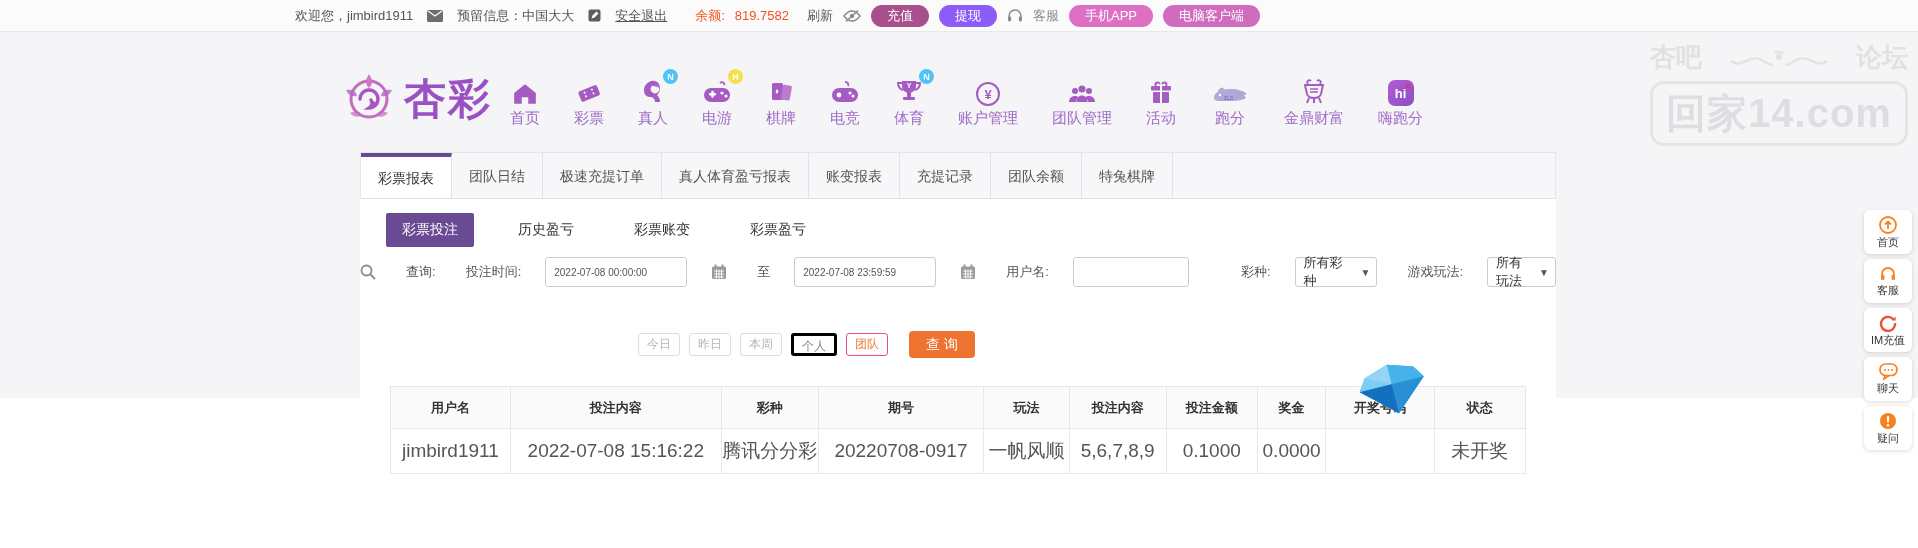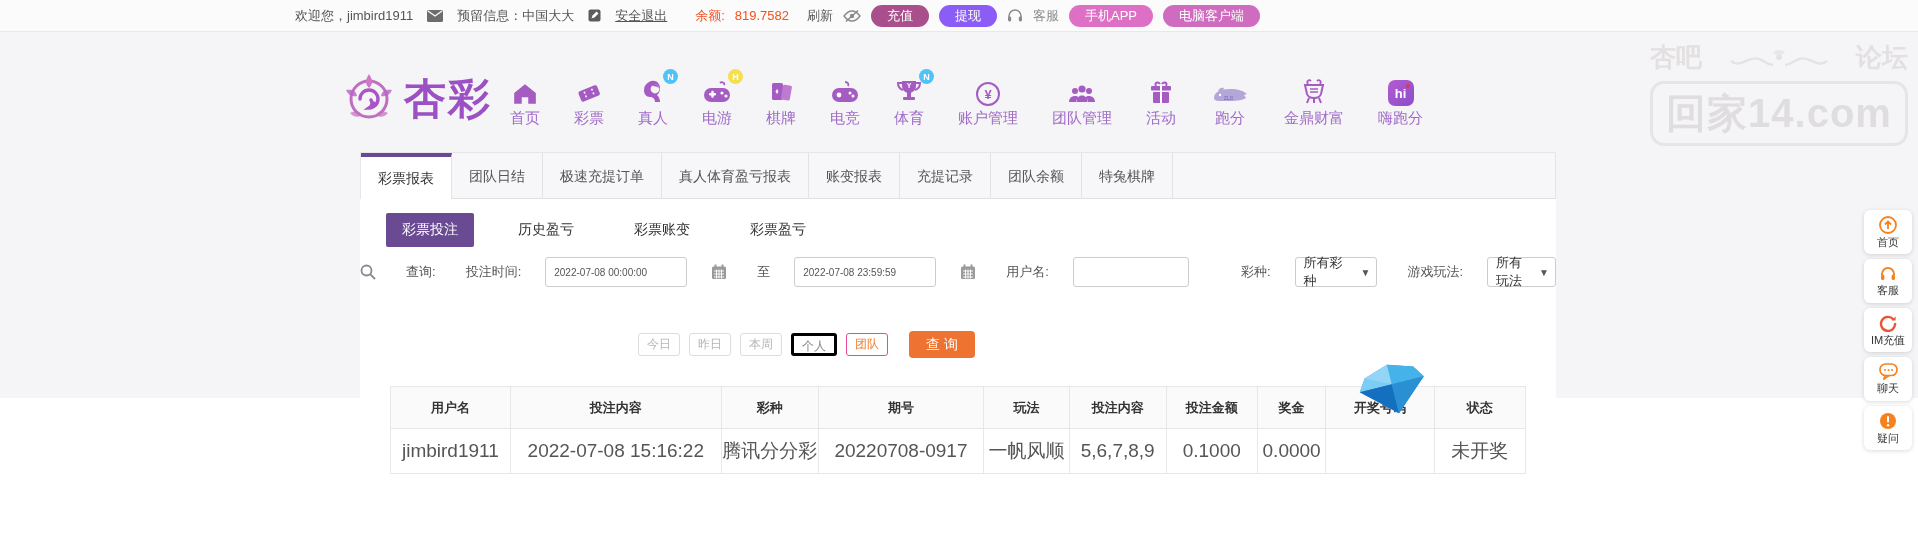--- a/index.html
+++ b/index.html
@@ -41,21 +41,21 @@
   .hi-app .dot { position:absolute; top:4px; right:4px; width:4px; height:4px; border-radius:50%; background:#e8315b; }
 
   
   .watermark { position:absolute; top:40px; left:1650px; width:258px; color:#e2e0e1; }
   .wm-row { display:flex; align-items:center; justify-content:space-between; font-size:26px; font-weight:bold; }
   .wm-box { margin-top:6px; border:3px solid #e6e4e5; border-radius:14px; padding:2px 10px; text-align:center;
             font-size:40px; font-weight:bold; letter-spacing:1px; color:#dfdddf; white-space:nowrap; }
 
   
   .card { position:absolute; left:360px; top:152px; width:1196px; height:396px; background:#fff; }
-  .tabstrip { display:flex; background:#f7f6f8; border:1px solid #e7e5e8; border-bottom:1px solid #e2e0e3; height:47px;align-items:center; }
+  .tabstrip { display:flex; background:#f7f6f8; border:1px solid #e7e5e8; border-bottom:1px solid #e2e0e3; height:47px; }
   .tab { line-height:46px; padding:0 17px; font-size:14px; color:#555; border-right:1px solid #e4e2e5; cursor:pointer; white-space:nowrap; }
   .tab.active { background:#fff; border-top:4px solid #6a4894; line-height:42px; color:#333; }
   .subtabs { display:flex; gap:28px; margin:14px 0 0 26px; align-items:center; }
   .subtab { font-size:14px; color:#333; padding:8px 16px; cursor:pointer; }
   .subtab.active { background:#6a4b93; color:#fff; border-radius:2px; }
 
   
   .queryrow { margin-top:10px; display:flex; justify-content:center; align-items:center; gap:24px; font-size:13px; color:#555; }
   .q-label { white-space:nowrap; margin-left:6px; }
   .q-input { height:30px; border:1px solid #ccc; border-radius:3px; padding:0 8px; font-size:10px; color:#555;

